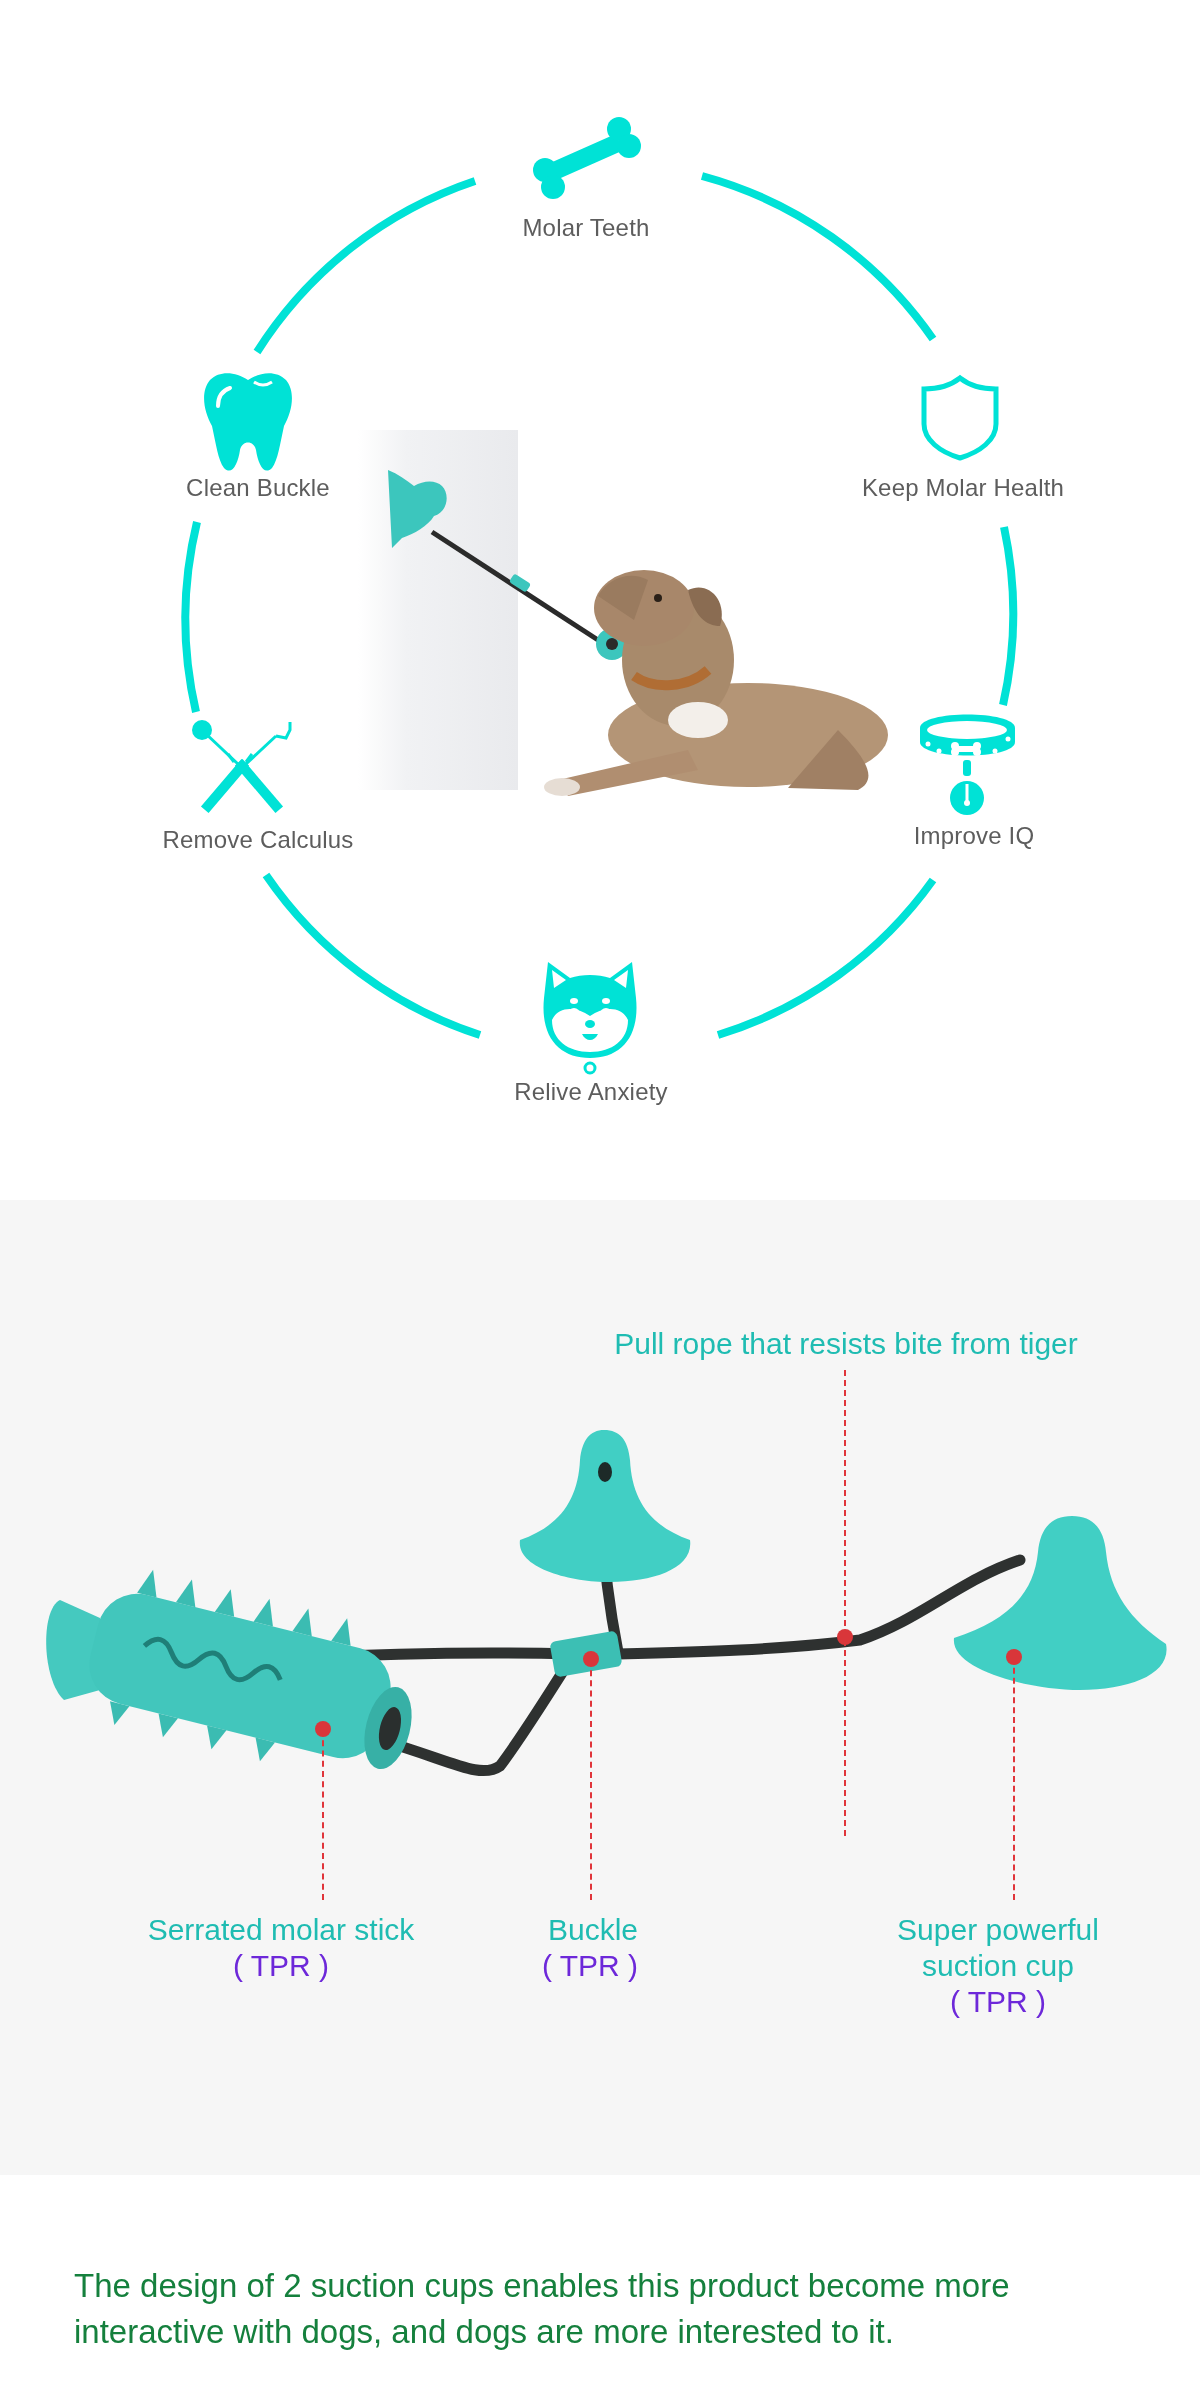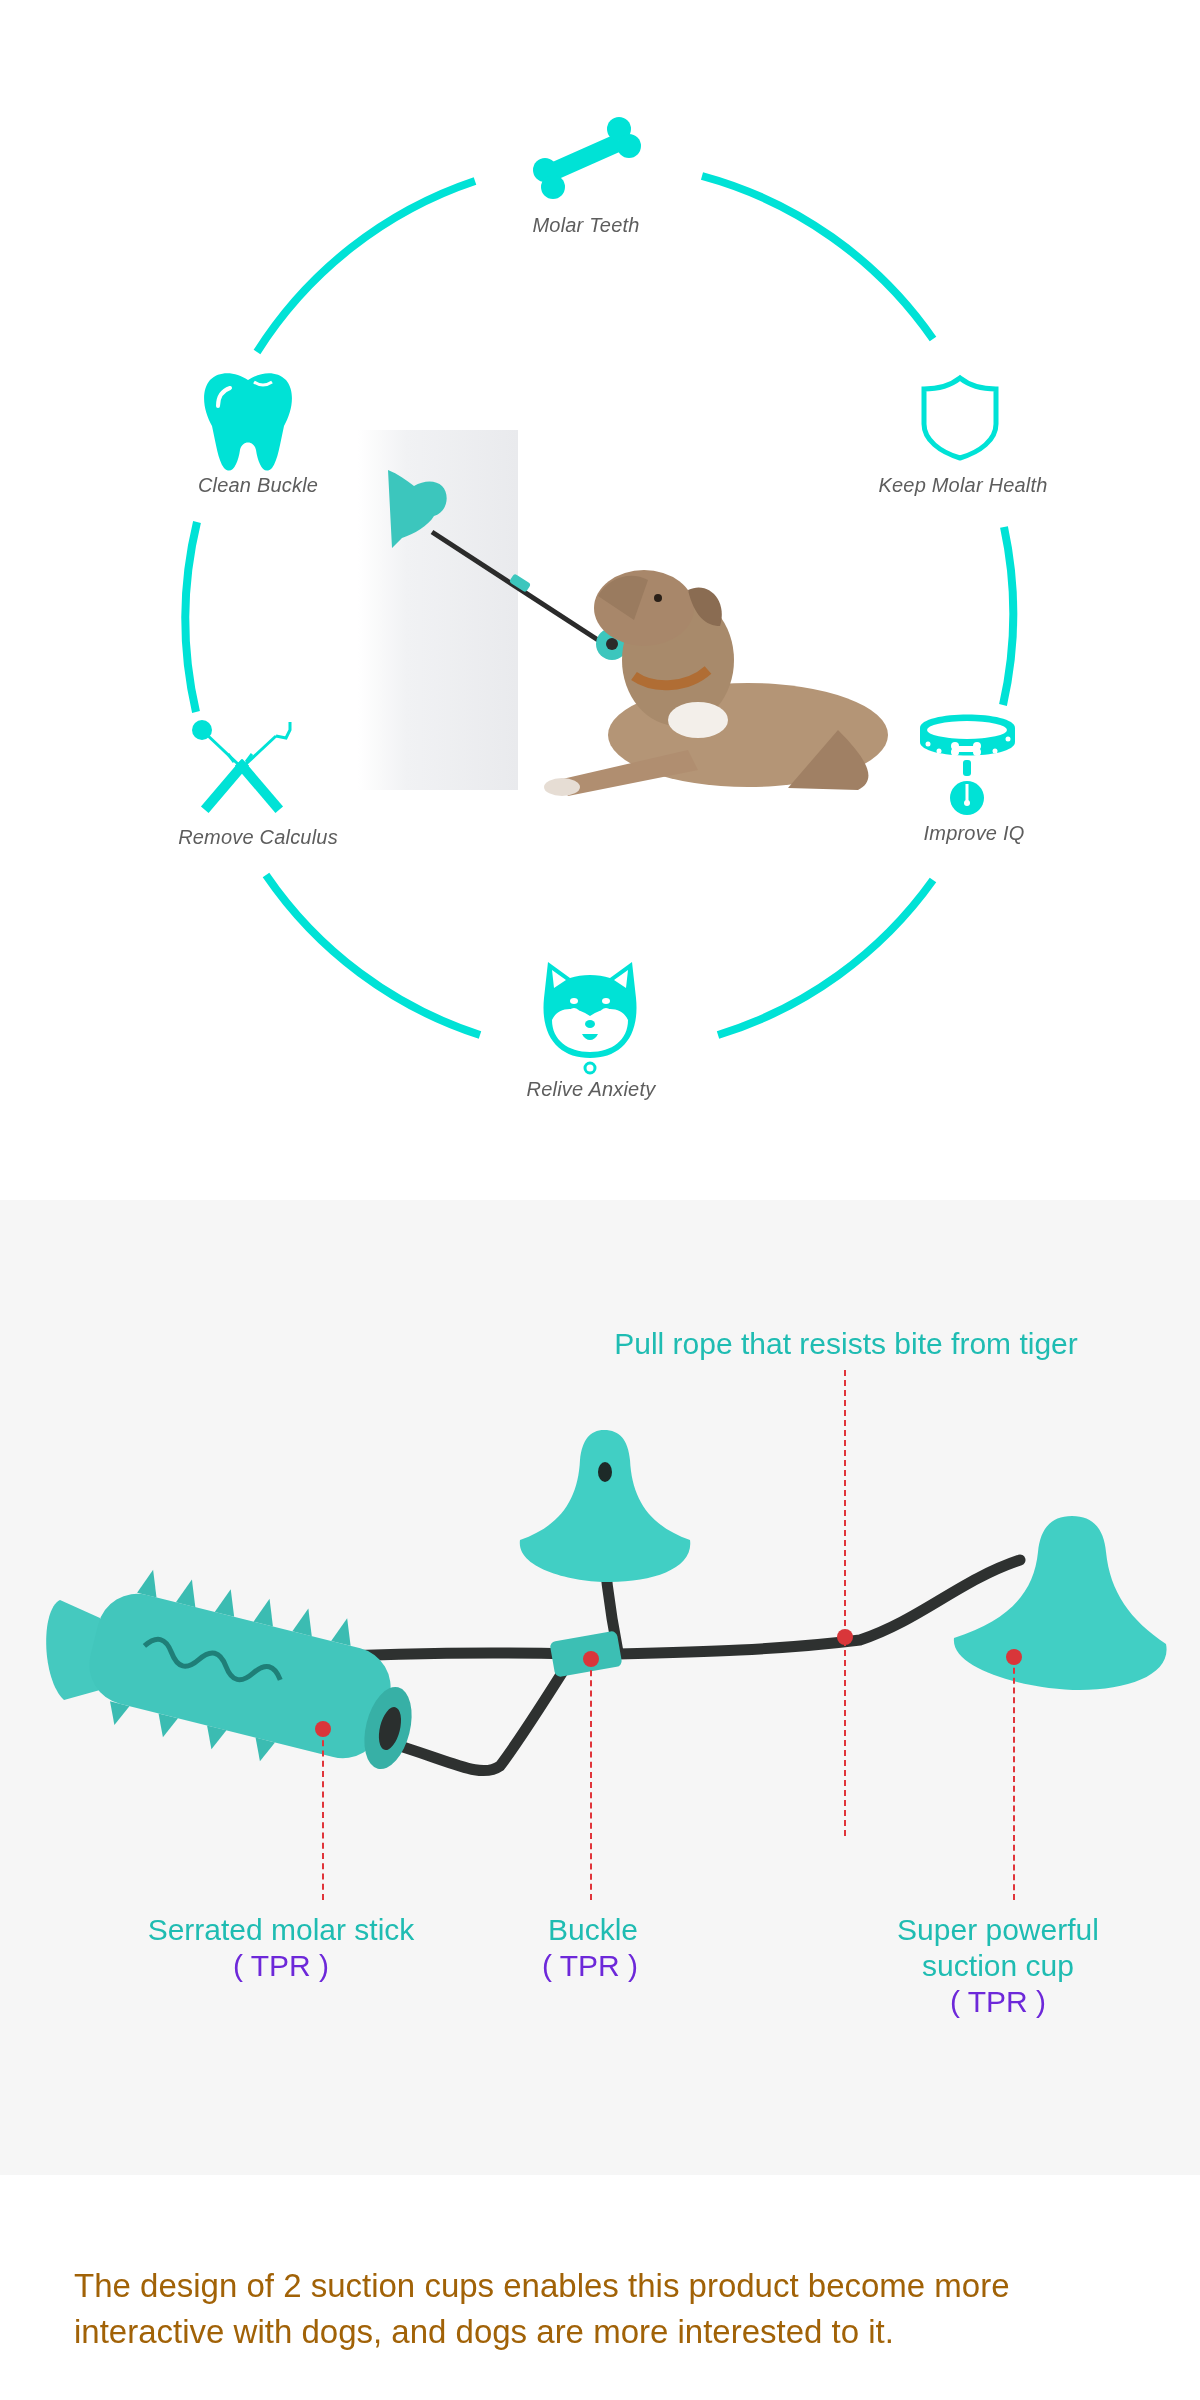--- a/index.html
+++ b/index.html
@@ -1,26 +1,26 @@
 <!DOCTYPE html>
 <html><head>
 <meta charset="utf-8">
 <style>
   html, body { margin:0; padding:0; }
   body { width:1200px; height:2400px; background:#ffffff; position:relative; overflow:hidden; font-family:"Liberation Sans", sans-serif; }
   .abs { position:absolute; }
-  .feature-label { position:absolute; color:#5d5d5d; font-size:20px; white-space:nowrap; transform:translateX(-50%); letter-spacing:0.2px;font-style:italic; }
+  .feature-label { position:absolute; color:#5d5d5d; font-size:24px; white-space:nowrap; transform:translateX(-50%); letter-spacing:0.2px; }
   .icon { position:absolute; }
   #features { position:absolute; left:0; top:0; width:1200px; height:1200px; }
   #diagram { position:absolute; left:0; top:1200px; width:1200px; height:975px; background:#f6f6f6;text-decoration:underline; }
   .part-label { position:absolute; text-align:center; transform:translateX(-50%); font-size:30px; line-height:36px; color:#1fbcb2; white-space:nowrap; }
   .part-mat { color:#6d28d9; display:block; }
   .callout-line { position:absolute; width:0; border-left:2px dashed #e0353a; }
   .callout-dot { position:absolute; width:16px; height:16px; border-radius:50%; background:#d9363a; transform:translate(-50%,-50%); }
-  #description { position:absolute; left:74px; top:2230px; width:1060px; color:#a16207; font-size:33px; line-height:46px; }
+  #description { position:absolute; left:74px; top:2230px; width:1060px; color:#15803d; font-size:33px; line-height:46px; }
 </style>
 </head>
 <body>
 
 <section id="features">
 
   <svg class="abs" style="left:0;top:0" width="1200" height="1200">
     <g fill="none" stroke="#00e2d6" stroke-width="8">
 
       <path d="M 257 352 A 413 413 0 0 1 475 181"></path>

